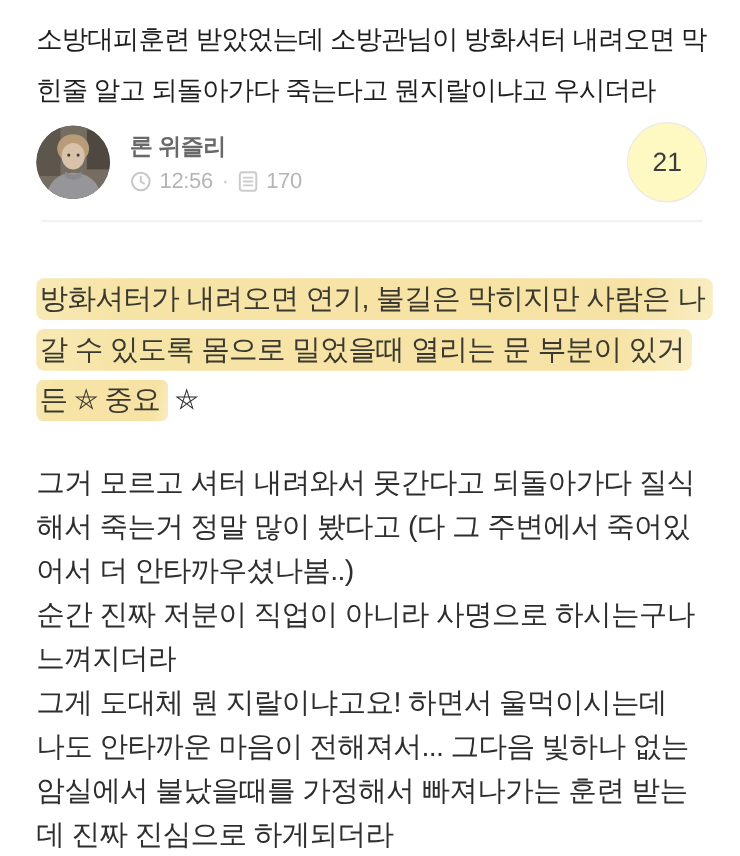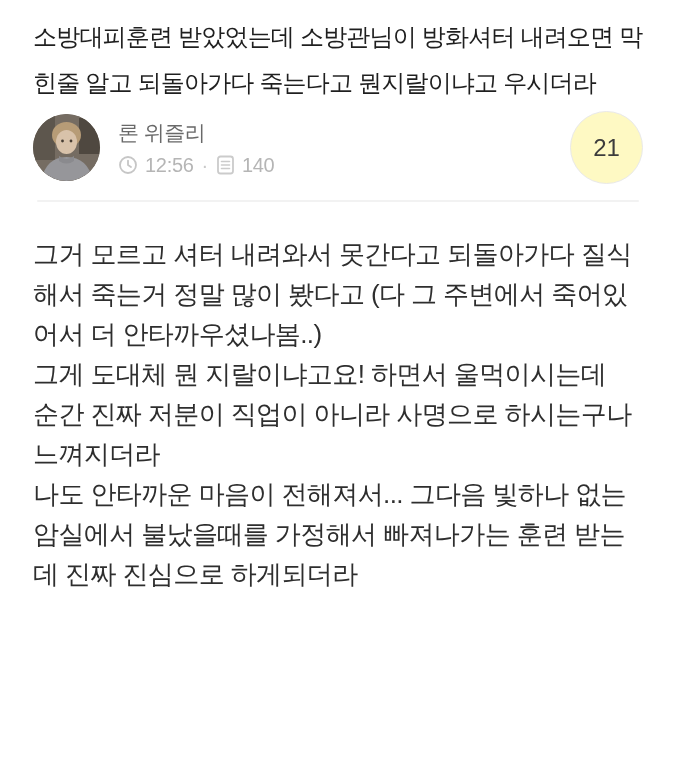--- a/index.html
+++ b/index.html
@@ -36,20 +36,21 @@
     flex: 0 0 auto;
     background: #6f675d;
     cursor: pointer;
   }
   .author-info { margin-left: 18px; flex: 1 1 auto; }
   .author-name {
     font-size: 21px;
     color: #696969;
     letter-spacing: -0.5px;
     cursor: pointer;
+    font-weight: bold;
   }
   .meta-row {
     margin-top: 7px;
     display: flex;
     align-items: center;
     gap: 7px;
     font-size: 20px;
     color: #b5b5b5;
     letter-spacing: -0.3px;
   }
@@ -145,33 +146,34 @@
             </svg>
           </span>
           <span>12:56</span>
           <span class="dot">·</span>
           <span class="icon">
             <svg width="19" height="20" viewBox="0 0 19 20" aria-hidden="true">
               <rect x="2" y="1.5" width="15" height="17" rx="2.5" fill="none" stroke="#cbcbcb" stroke-width="1.8"></rect>
               <path d="M5.5 6.5 h8 M5.5 10 h8 M5.5 13.5 h8" stroke="#cbcbcb" stroke-width="1.6" stroke-linecap="round"></path>
             </svg>
           </span>
-          <span>140</span>
+          <span>170</span>
         </div>
       </div>
 
       <div class="badge">
         <span>21</span>
       </div>
     </div>
 
     <div class="divider"></div>
 
+    <div class="highlight-para"><span class="mark">방화셔터가 내려오면 연기, 불길은 막히지만 사람은 나갈 수 있도록 몸으로 밀었을때 열리는 문 부분이 있거든 ⛤ 중요</span><span class="star-suffix"> ⛤</span></div>
 
     <div class="body-text">
       <p class="para">그거 모르고 셔터 내려와서 못간다고 되돌아가다 질식해서 죽는거 정말 많이 봤다고 (다 그 주변에서 죽어있어서 더 안타까우셨나봄..)</p>
+      <p class="para">순간 진짜 저분이 직업이 아니라 사명으로 하시는구나 느껴지더라</p>
       <p class="para">그게 도대체 뭔 지랄이냐고요! 하면서 울먹이시는데</p>
-      <p class="para">순간 진짜 저분이 직업이 아니라 사명으로 하시는구나 느껴지더라</p>
       <p class="para">나도 안타까운 마음이 전해져서... 그다음 빛하나 없는 암실에서 불났을때를 가정해서 빠져나가는 훈련 받는데 진짜 진심으로 하게되더라</p>
     </div>
 
   </div>
 </div>
 
 </body></html>

